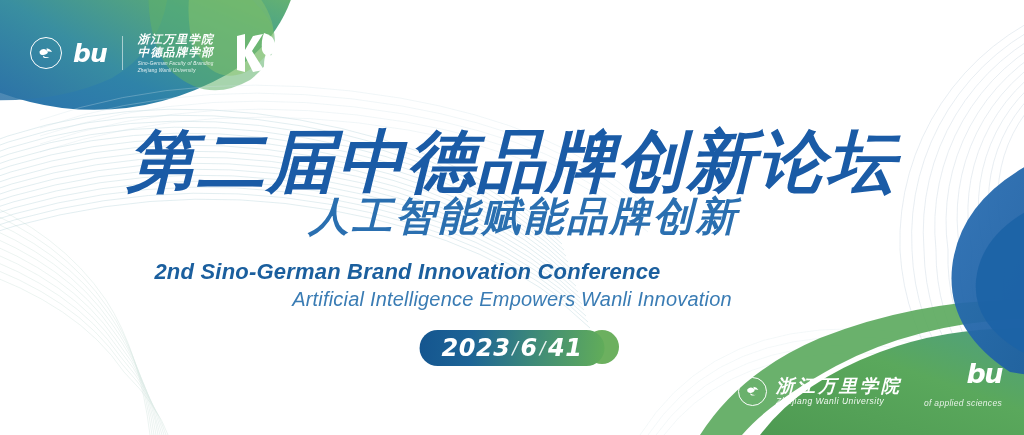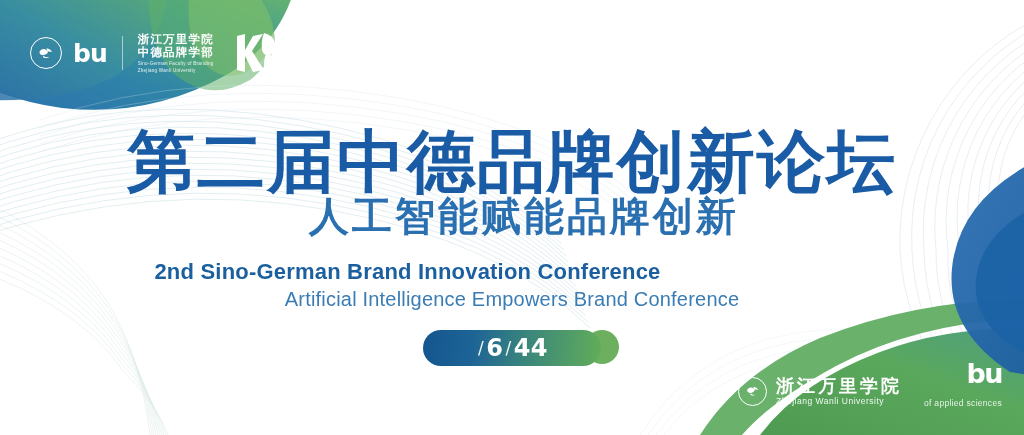--- a/index.html
+++ b/index.html
@@ -7,20 +7,21 @@
     width:1024px;height:435px;
     background:#ffffff;
     font-family:"Liberation Sans","DejaVu Sans",sans-serif;
     overflow:hidden;
   }
   .banner{
     position:relative;
     width:1024px;height:435px;
     background:#ffffff;
     overflow:hidden;
+    font-style:italic;
   }
   
   .bg-layer{position:absolute;top:0;left:0;width:1024px;height:435px;pointer-events:none;}
 
   
   .top-logos{
     position:absolute;left:30px;top:27px;
     display:flex;align-items:center;gap:13px;
     z-index:40;
   }
@@ -282,28 +283,29 @@
         <span class="kik-en">Brand Innovation</span>
         <span class="kik-en">Conference</span>
       </div>
     </div>
   </div>
 
   <div class="center">
     <div class="title-cn">第二届中德品牌创新论坛</div>
     <div class="subtitle-cn">人工智能赋能品牌创新</div>
     <div class="title-en">2nd Sino-German Brand Innovation Conference</div>
-    <div class="subtitle-en">Artificial Intelligence Empowers Brand Conference</div>
+    <div class="subtitle-en">Artificial Intelligence Empowers Wanli Innovation</div>
   </div>
 
   <div class="date-pill">
+    <span>2023</span>
     <span class="sep">/</span>
     <span>6</span>
     <span class="sep">/</span>
-    <span>44</span>
+    <span>41</span>
   </div>
 
   <div class="bottom-logos">
 
     <div class="bl-zwu">
       <div class="bl-mark">
         <svg width="18" height="18" viewBox="0 0 20 20" aria-hidden="true">
           <path d="M3.6 8.2 Q7 4.4 10.6 7.2 Q13.2 9.2 10.4 11 Q7.2 13 4.6 11.4
                    Q3.2 10.4 3.6 8.2 Z" fill="#ffffff"></path>
           <path d="M10.6 5.2 Q14.4 5.6 16 9 Q13.6 8 11.6 8.6 Q10.2 7.2 10.6 5.2 Z" fill="#ffffff"></path>

